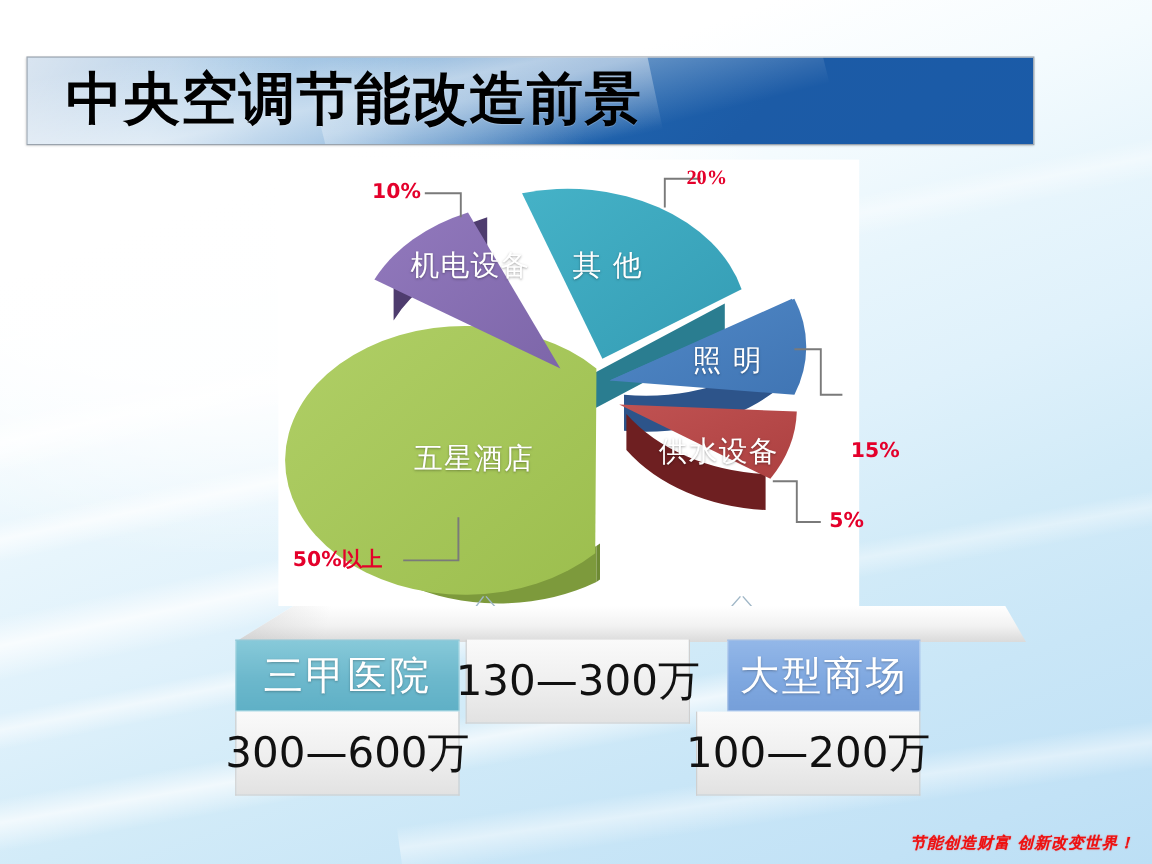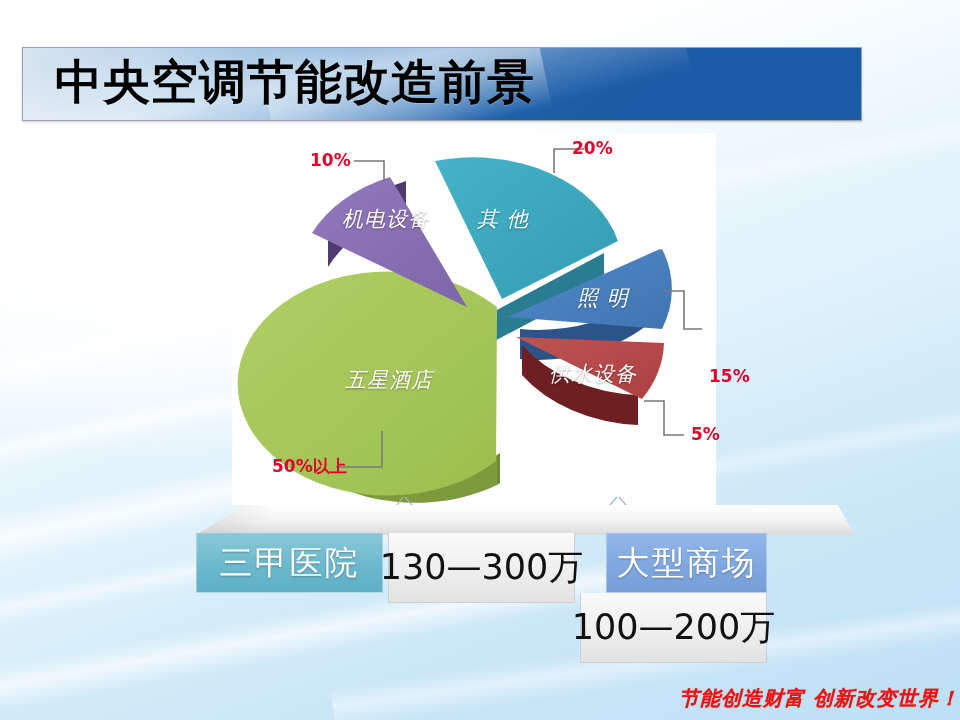--- a/index.html
+++ b/index.html
@@ -83,35 +83,34 @@
   }
 
   
   #pie-wrap { position:absolute; left:232px; top:133px; width:484px; height:372px; }
   #pie-svg  { position:absolute; left:0; top:0; }
 
   .slice-label {
     position:absolute;
     color:#ffffff;
     font-family:"DejaVu Serif","Liberation Serif",serif;
-    font-size:21px;
+    font-size:24px;
     white-space:nowrap;
     text-shadow:0 1px 2px rgba(0,0,0,.35);
     letter-spacing:1px;
-    font-style:italic;
   }
   .pct-label {
     position:absolute;
     color:#e4002b;
     font-family:"DejaVu Sans","Liberation Sans",sans-serif;
     font-weight:bold;
     font-size:17px;
     white-space:nowrap;
   }
-  .pct-label.cn { font-family:"DejaVu Sans","Liberation Sans",sans-serif;margin-left:28px; }
+  .pct-label.cn { font-family:"DejaVu Sans","Liberation Sans",sans-serif; }
 
   
   #table-3d { position:absolute; left:165px; top:505px; width:690px; height:160px; }
   #table-top {
     position:absolute; left:0; top:0; width:690px; height:30px;
     background:linear-gradient(to bottom,#ffffff 0%, #f2f2f2 55%, #dadada 100%);
     clip-path:polygon(4.5% 100%, 11.5% 0%, 97.5% 0%, 100% 100%);
   }
   #table-top .edge-l {
     position:absolute; left:0; top:0; width:100%; height:100%;
@@ -144,25 +143,25 @@
     background:linear-gradient(to bottom,#fafafa 0%, #efefef 52%, #e2e2e2 100%);
     border:1px solid #cfcfcf; border-top:none;
     white-space:nowrap;
   }
 
   
   #connectors { position:absolute; left:165px; top:495px; width:690px; height:36px; }
 
   
   #footer-slogan {
-    position:absolute; right:0; bottom:8px;
+    position:absolute; right:14px; bottom:8px;
     color:#ee1111;
     font-family:"DejaVu Serif","Liberation Serif",serif;
     font-weight:bold;
-    font-size:20px;
+    font-size:13px;
     letter-spacing:1px;
     white-space:nowrap;
     text-shadow:0 0 1px rgba(238,17,17,.7);
     font-style:italic;
   }
 </style>
 </head>
 <body>
 
 <div id="slide">
@@ -246,21 +245,21 @@
 
       <polyline points="150,298 150,334 104,334" fill="none" stroke="#7a7a7a" stroke-width="1.6"></polyline>
     </svg>
 
     <span class="slice-label" style="left:110px; top:72px;">机电设备</span>
     <span class="slice-label" style="left:245px; top:72px;">其 他</span>
     <span class="slice-label" style="left:345px; top:151px;text-align:center;">照 明</span>
     <span class="slice-label" style="left:317px; top:227px;">供水设备</span>
     <span class="slice-label" style="left:113px; top:233px;">五星酒店</span>
 
-    <span class="pct-label" style="left:340px; top:5px;">20%</span>
+    <span class="pct-label" style="left:340px; top:5px;font-family:Liberation Serif, serif;">20%</span>
     <span class="pct-label" style="left:78px; top:17px;">10%</span>
     <span class="pct-label" style="left:477px; top:185px;margin-top:48px;">15%</span>
     <span class="pct-label" style="left:459px; top:291px;">5%</span>
     <span class="pct-label cn" style="left:12px; top:322px;">50%以上</span>
   </div>
 
   <svg id="connectors" viewBox="0 0 690 36">
     <line x1="238" y1="2" x2="214" y2="34" stroke="#9fb6c6" stroke-width="1.2"></line>
     <line x1="240" y1="2" x2="268" y2="34" stroke="#9fb6c6" stroke-width="1.2"></line>
     <line x1="452" y1="2" x2="424" y2="34" stroke="#9fb6c6" stroke-width="1.2"></line>
@@ -269,20 +268,21 @@
 
   <div id="table-3d">
     <div id="table-top">
       <div class="edge-l"></div>
     </div>
 
     <div id="table-grid">
 
       <div class="tcol">
         <div class="thead c0">三甲医院</div>
+        <div class="tcell">300—600万</div>
       </div>
 
       <div class="tcol">
         <div class="tcell">130—300万</div>
       </div>
 
       <div class="tcol">
         <div class="thead c2">大型商场</div>
         <div class="tcell">100—200万</div>
       </div>

